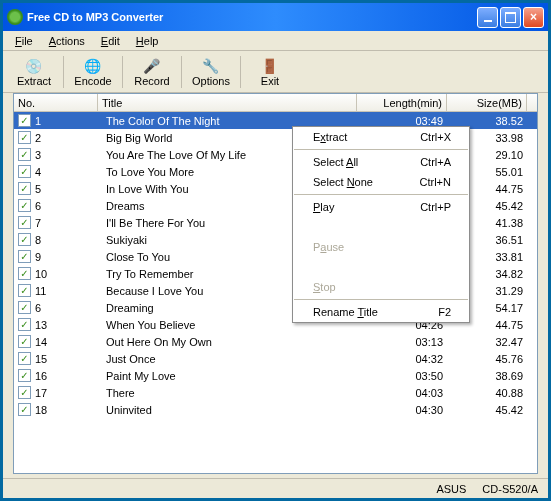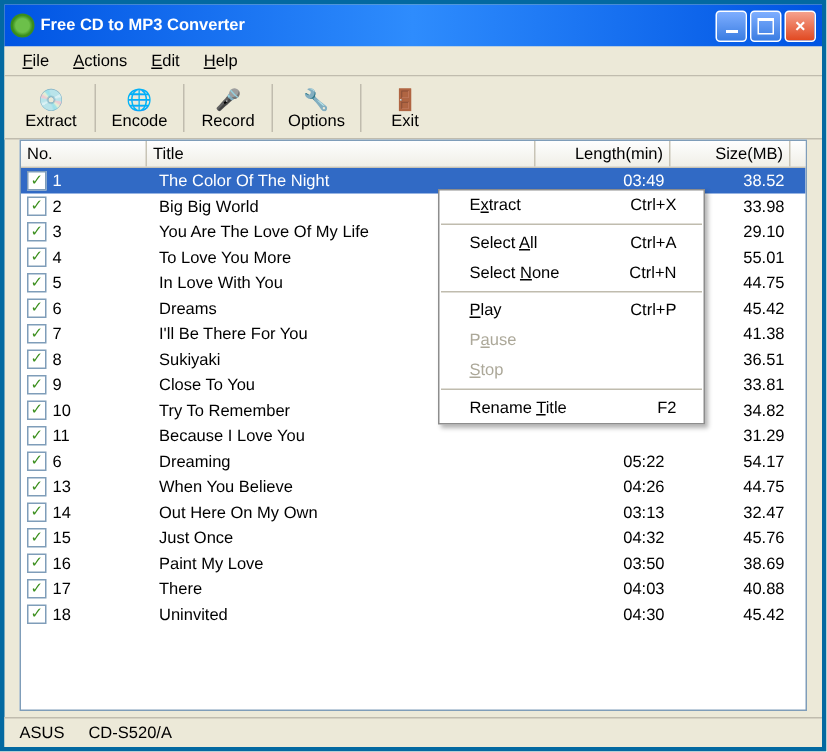--- a/index.html
+++ b/index.html
@@ -41,25 +41,25 @@
 .row.sel { background: #316ac5; color: white; }
 .cell { padding: 0 4px; display: flex; align-items: center; }
 .cell.no { width: 88px; }
 .cell.title { flex: 1; }
 .cell.len { width: 90px; justify-content: flex-end; }
 .cell.size { width: 80px; justify-content: flex-end; }
 .cell.pad { width: 10px; }
 .chk { width: 13px; height: 13px; border: 1px solid #7f9db9; background: white; margin-right: 4px; display: flex; align-items: center; justify-content: center; color: #3a8e1c; font-size: 10px; line-height: 1; }
 .row.sel .chk { color: #3a8e1c; }
 
-.statusbar { height: 20px; background: #ece9d8; border-top: 1px solid #c0bcae; display: flex; align-items: center; padding: 0 10px; gap: 16px; }
+.statusbar { height: 20px; background: #ece9d8; border-top: 1px solid #c0bcae; display: flex; align-items: center; padding: 0 10px; gap: 16px; justify-content: flex-end; }
 
 .context-menu { position: absolute; top: 32px; left: 278px; width: 178px; background: white; border: 1px solid #8d8d8d; box-shadow: 2px 2px 3px rgba(0,0,0,0.3); z-index: 10; }
 .ctx-item { display: flex; justify-content: space-between; padding: 4px 18px 4px 20px; cursor: pointer; }
-.ctx-item.disabled { color: #aca899; cursor: default; }
+.ctx-item.disabled { color: #aca899; cursor: default; margin-top: 20px; }
 .ctx-sep { height: 1px; background: #c0bcae; margin: 2px 1px; }
 </style>
 </head>
 <body>
 
 <div class="window">
   <div class="titlebar">
     <div class="titlebar-icon"></div>
     <div class="titlebar-text">Free CD to MP3 Converter</div>
     <div class="titlebar-btns">

